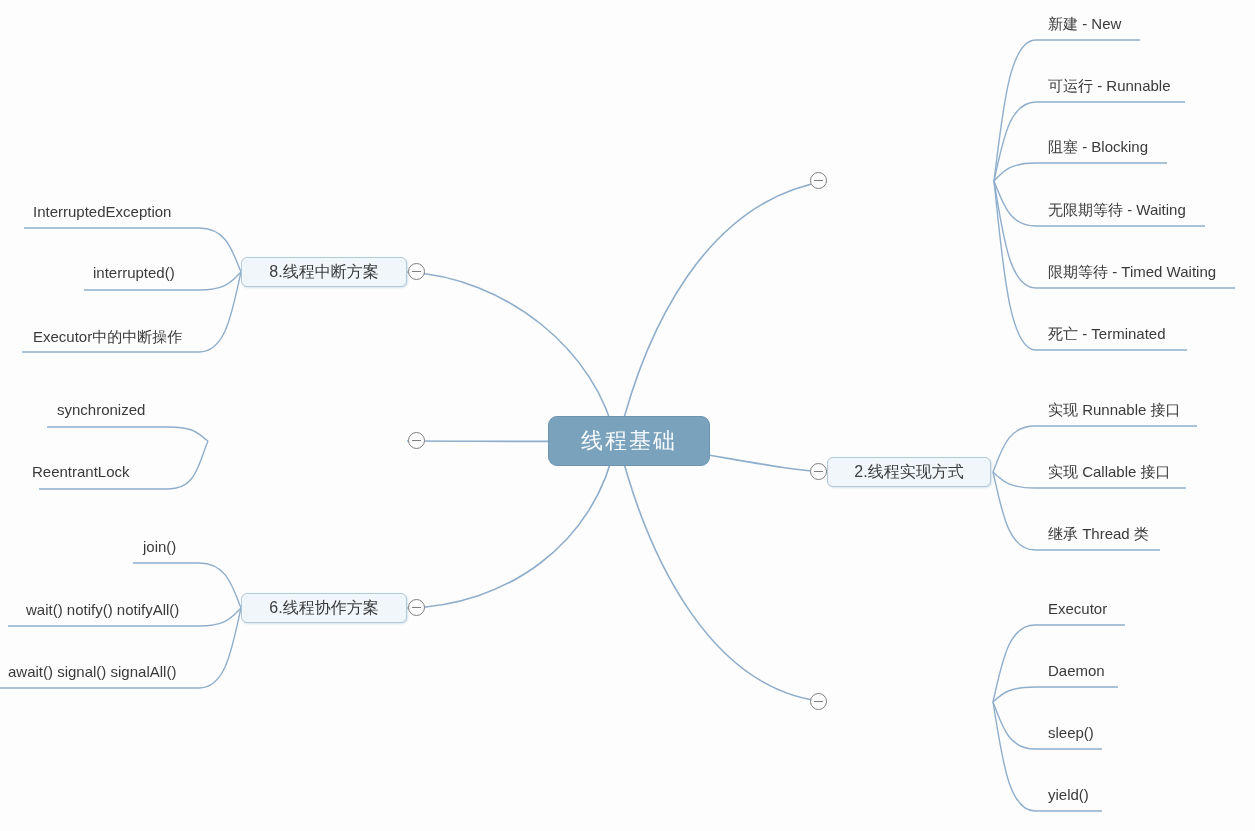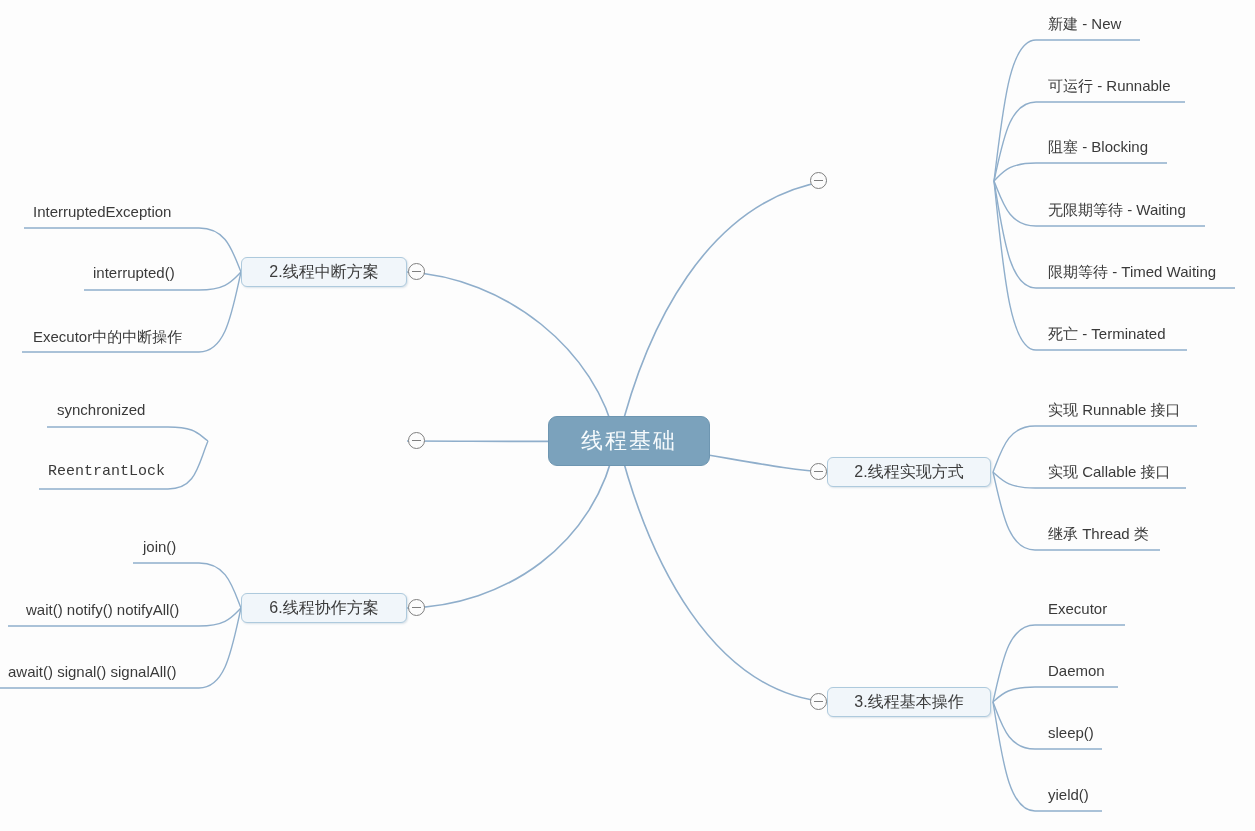--- a/index.html
+++ b/index.html
@@ -81,22 +81,21 @@
     <path class="child" d="M 208 441 C 198 465 196 489 168 489 L 39 489"></path>
 
     <path class="child" d="M 241 608 C 232 585 226 563 199 563 L 133 563"></path>
     <path class="child" d="M 241 608 C 232 617 226 626 199 626 L 8 626"></path>
     <path class="child" d="M 241 608 C 232 648 226 688 199 688 L 0 688"></path>
   </svg>
 
   <div class="central">线程基础</div>
 
   <div class="topic" style="left:827px; top:457px; width:164px;">2.线程实现方式</div>
-  <div class="topic" style="left:827px; top:687px; width:164px;">3.线程基本操作</div>
-  <div class="topic" style="left:241px; top:257px; width:166px;">2.线程中断方案</div>
+  <div class="topic" style="left:241px; top:257px; width:166px;">8.线程中断方案</div>
   <div class="topic" style="left:241px; top:593px; width:166px;">6.线程协作方案</div>
 
   <div class="collapse" style="left:810px; top:172px;"></div>
   <div class="collapse" style="left:810px; top:463px;"></div>
   <div class="collapse" style="left:810px; top:693px;"></div>
   <div class="collapse" style="left:408px; top:263px;"></div>
   <div class="collapse" style="left:408px; top:432px;"></div>
   <div class="collapse" style="left:408px; top:599px;"></div>
 
   <div class="leaf" style="left:1048px; top:14px;">新建 - New</div>
@@ -113,19 +112,19 @@
   <div class="leaf" style="left:1048px; top:599px;">Executor</div>
   <div class="leaf" style="left:1048px; top:661px;">Daemon</div>
   <div class="leaf" style="left:1048px; top:723px;">sleep()</div>
   <div class="leaf" style="left:1048px; top:785px;">yield()</div>
 
   <div class="leaf" style="left:33px; top:202px;">InterruptedException</div>
   <div class="leaf" style="left:93px; top:263px;">interrupted()</div>
   <div class="leaf" style="left:33px; top:327px;">Executor中的中断操作</div>
 
   <div class="leaf" style="left:57px; top:400px;">synchronized</div>
-  <div class="leaf" style="left:48px; top:462px;font-family:Liberation Mono, monospace;">ReentrantLock</div>
+  <div class="leaf" style="left:32px; top:462px;">ReentrantLock</div>
 
   <div class="leaf" style="left:143px; top:537px;">join()</div>
   <div class="leaf" style="left:18px;  top:600px;margin-left:8px;">wait() notify() notifyAll()</div>
   <div class="leaf" style="left:8px;   top:662px;">await() signal() signalAll()</div>
 
 </div>
 
 </body></html>

